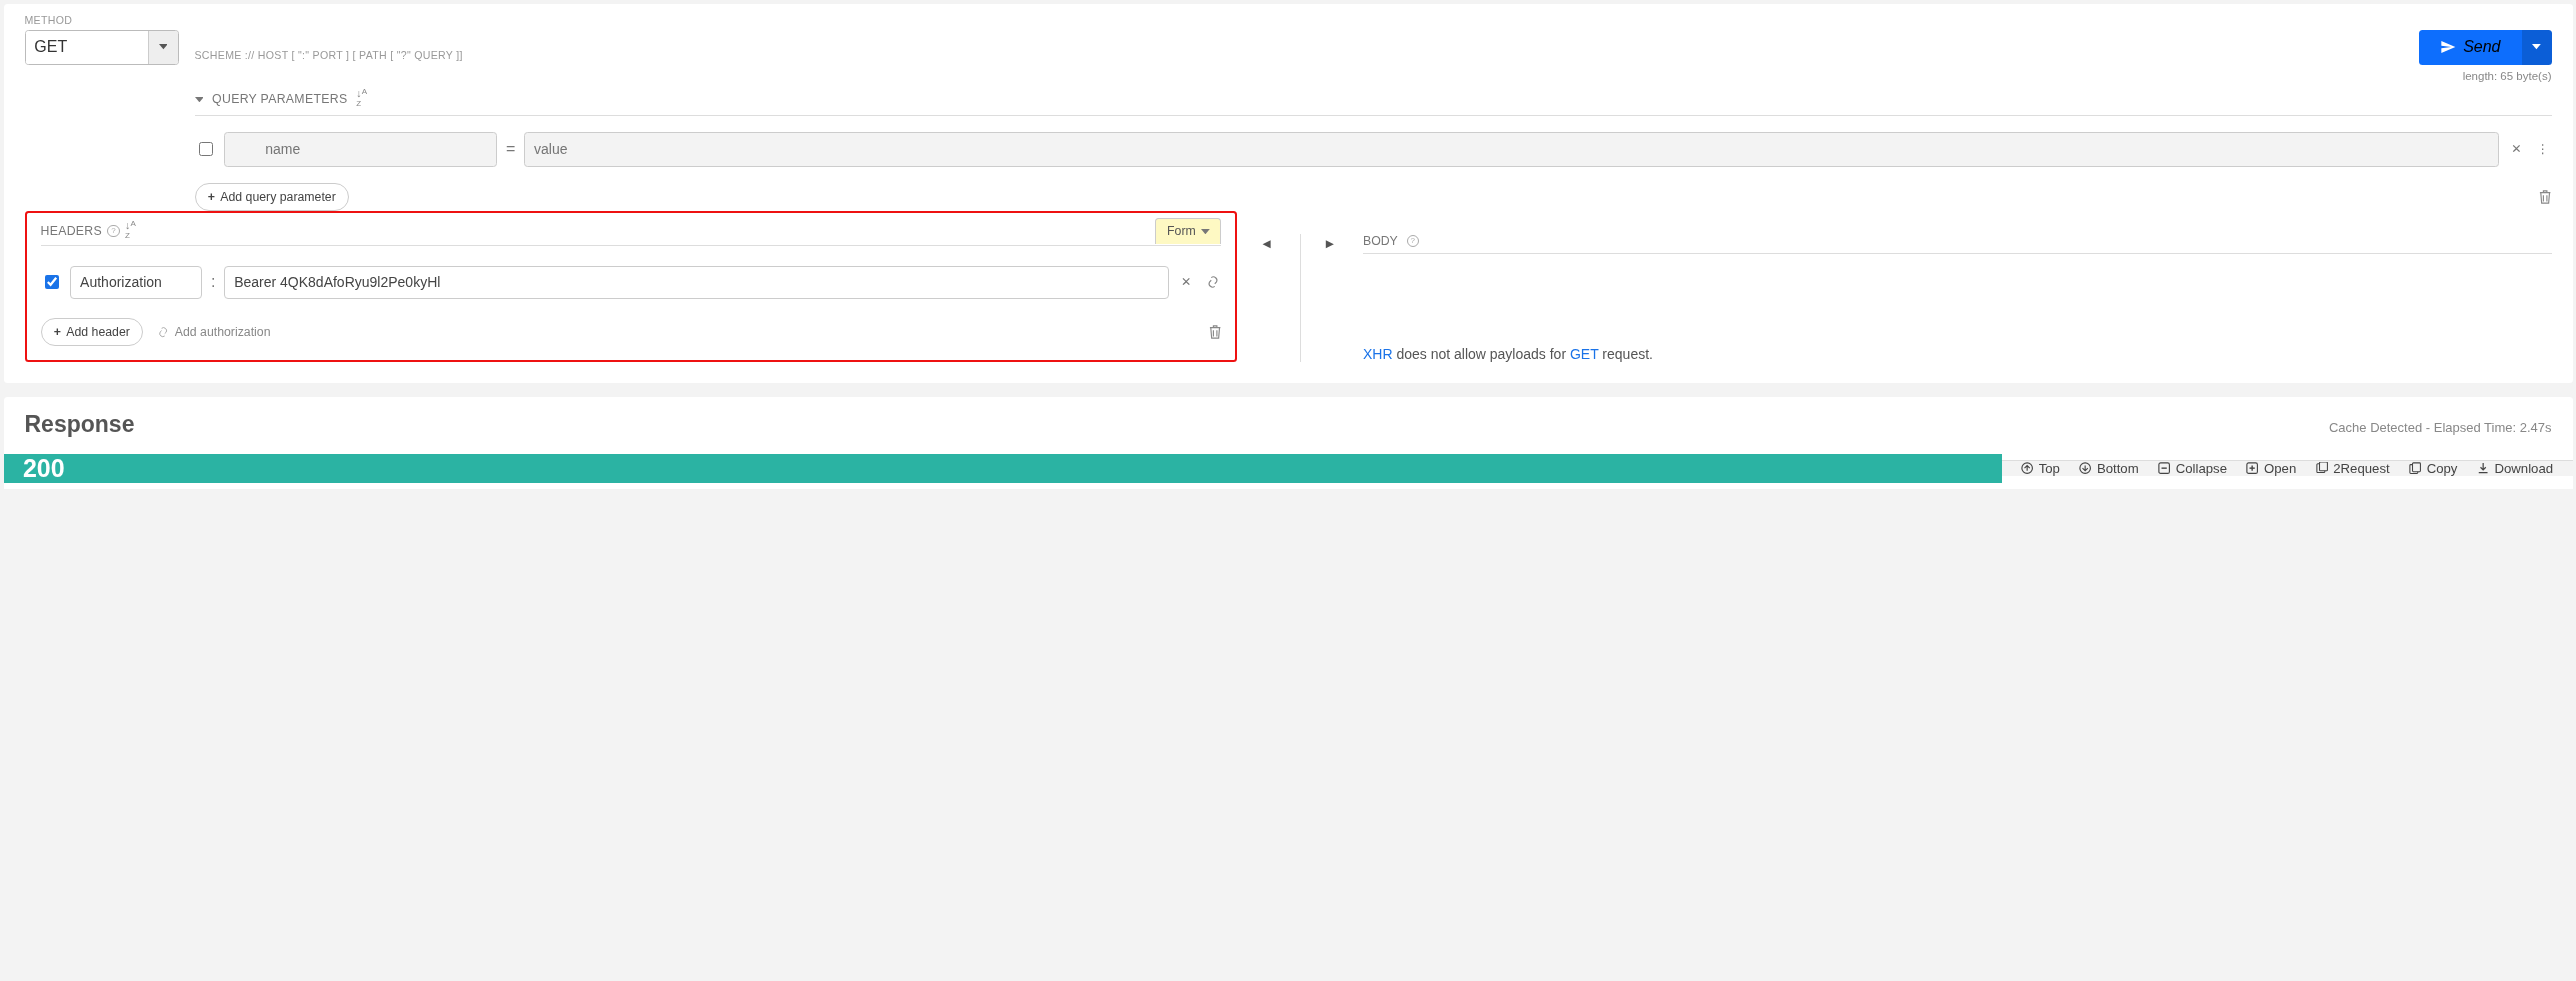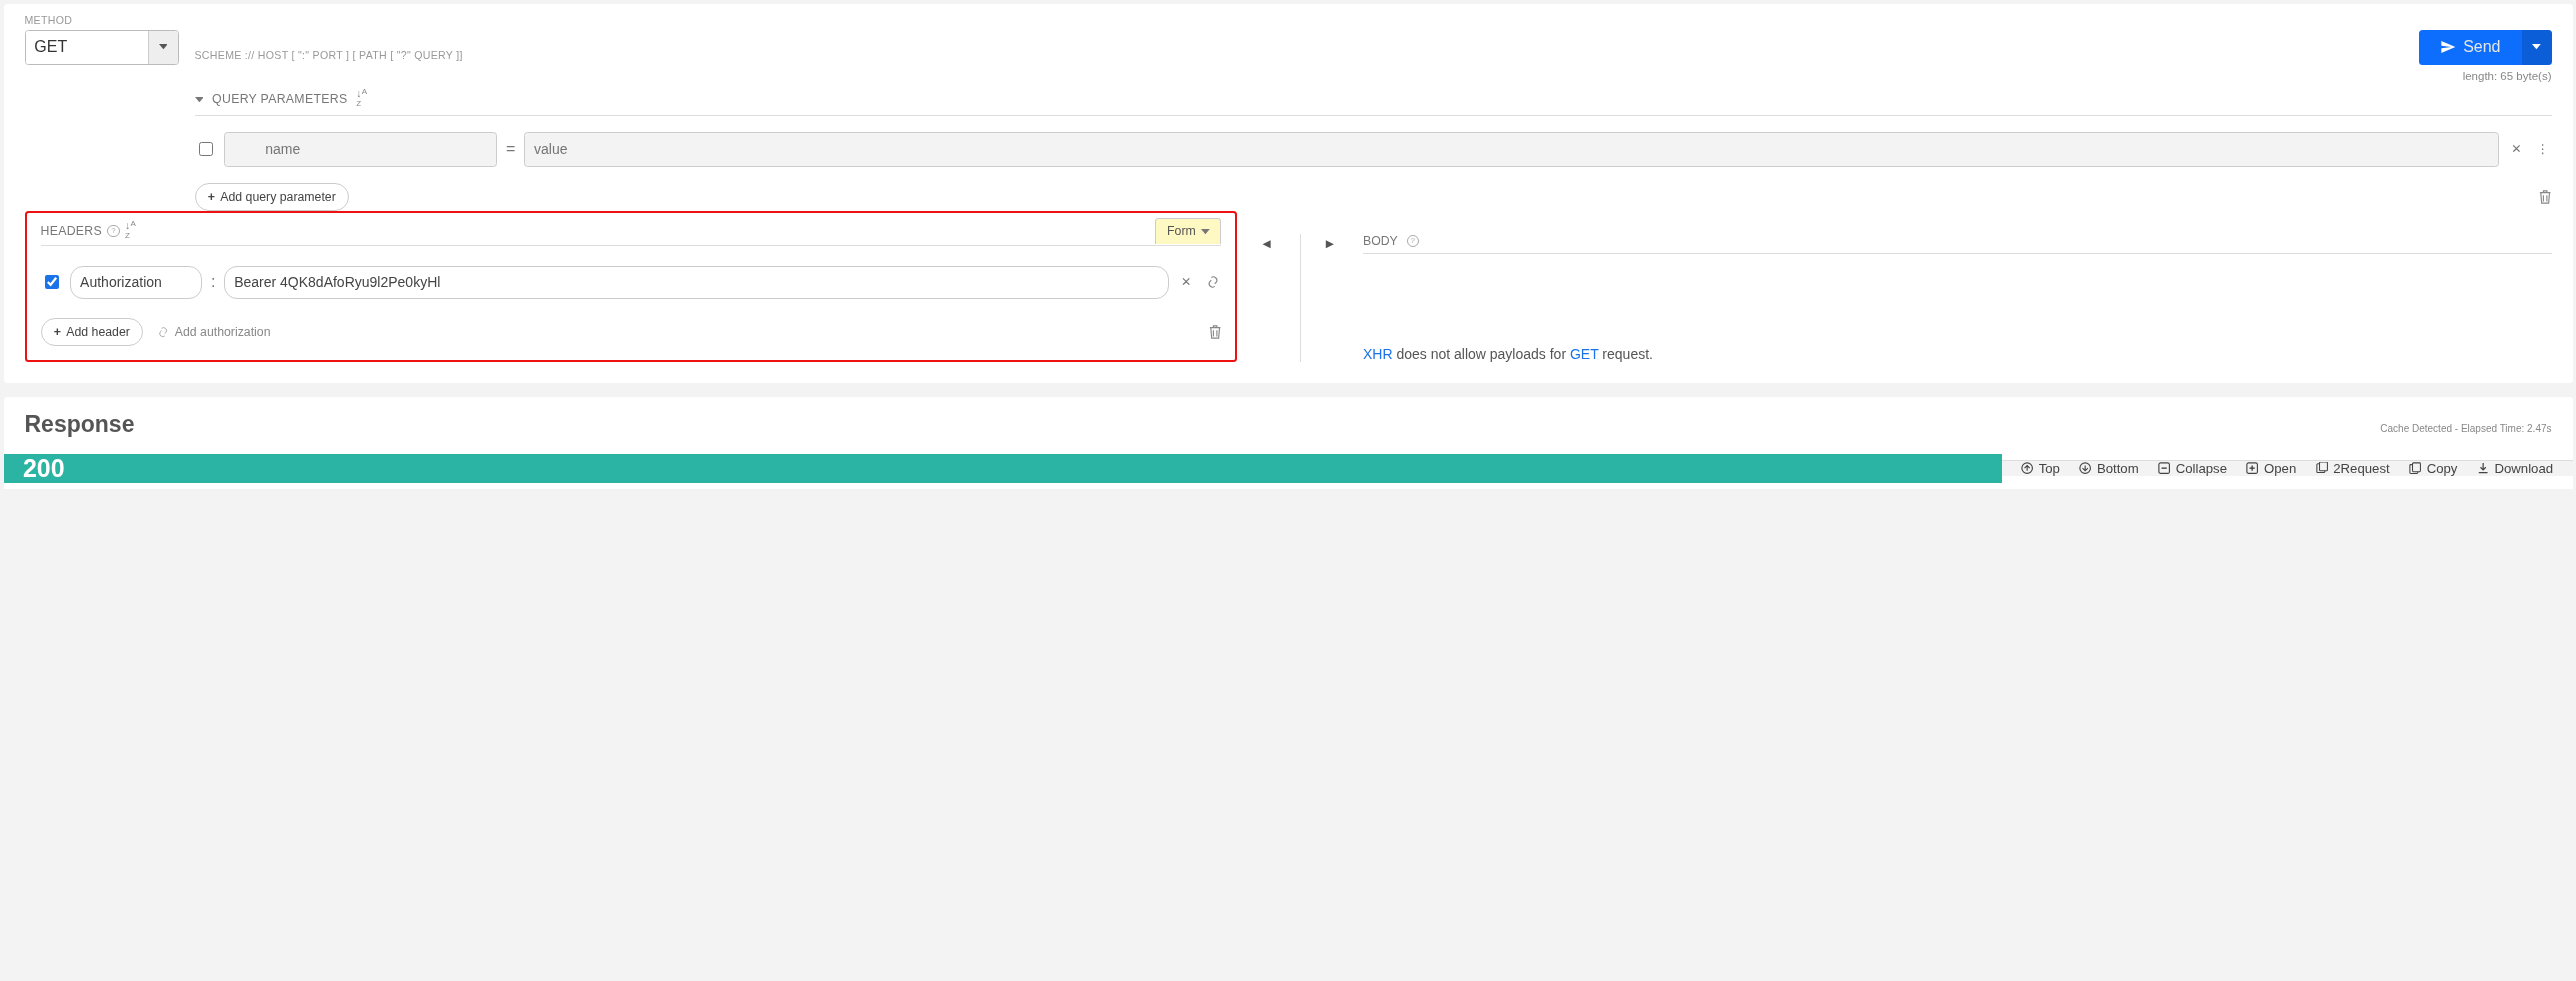--- a/index.html
+++ b/index.html
@@ -72,29 +72,30 @@
     user-select: none;
   }
   .url-box .path { color: #444; }
   .send-group {
     display: flex;
     align-items: stretch;
     height: 35px;
   }
   .send-btn {
     background: #0d6efd;
-    color: #e5e5e5;
+    color: #000000;
     border: none;
     font-size: 16px;
     display: flex;
     align-items: center;
     gap: 7px;
     padding: 0 21px;
     border-radius: 3.5px 0 0 3.5px;
     cursor: pointer;
+    font-style: italic;
   }
   .send-caret {
     background: #0b5ed7;
     color: #fff;
     border: none;
     width: 30px;
     display: flex;
     align-items: center;
     justify-content: center;
     border-radius: 0 3.5px 3.5px 0;
@@ -213,21 +214,21 @@
     display: flex;
     align-items: center;
     gap: 5.3px;
     color: #555;
     cursor: pointer;
     background: #fef9c3;
   }
   .white-input {
     height: 33px;
     border: 0.9px solid #ccc;
-    border-radius: 13px;
+    border-radius: 4px;
     padding: 0 8.8px;
     font-size: 14px;
     color: #444;
     background: #fff;
   }
   .hdr-row {
     display: flex;
     align-items: center;
     gap: 8.8px;
     margin-top: 19.4px;
@@ -285,21 +286,21 @@
     padding: 14px 21px 8.8px 21px;
   }
   .resp-title {
     font-size: 23px;
     font-weight: bold;
     color: #555;
   }
   .resp-meta {
     margin-left: auto;
     color: #888;
-    font-size: 10px;
+    font-size: 13px;
   }
   .resp-bar {
     display: flex;
     align-items: center;
     height: 42px;
   }
   .status-chip {
     background: #2bb3a3;
     color: #fff;
     font-size: 25px;

